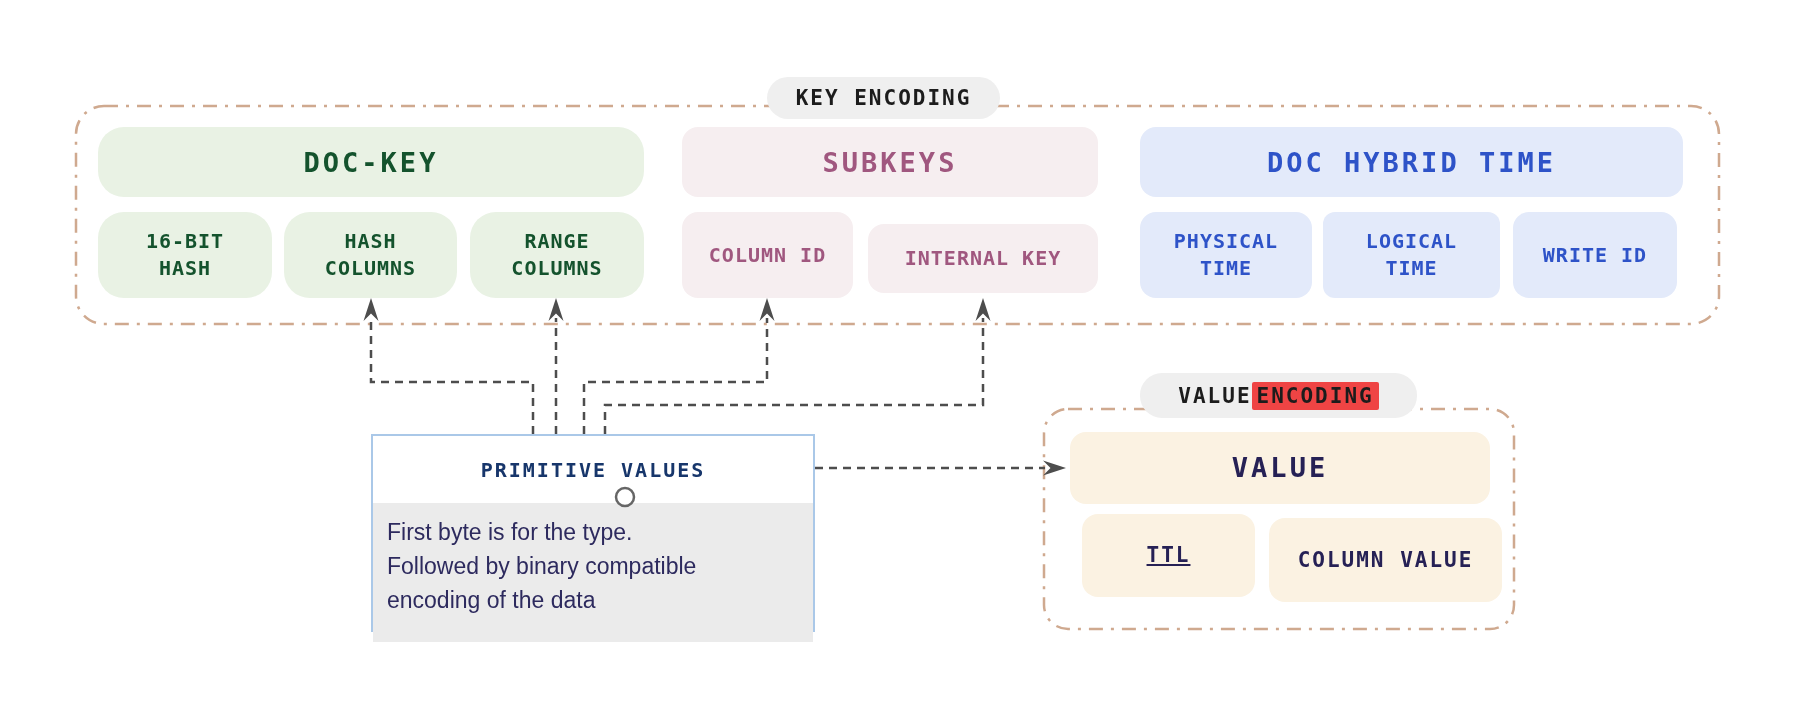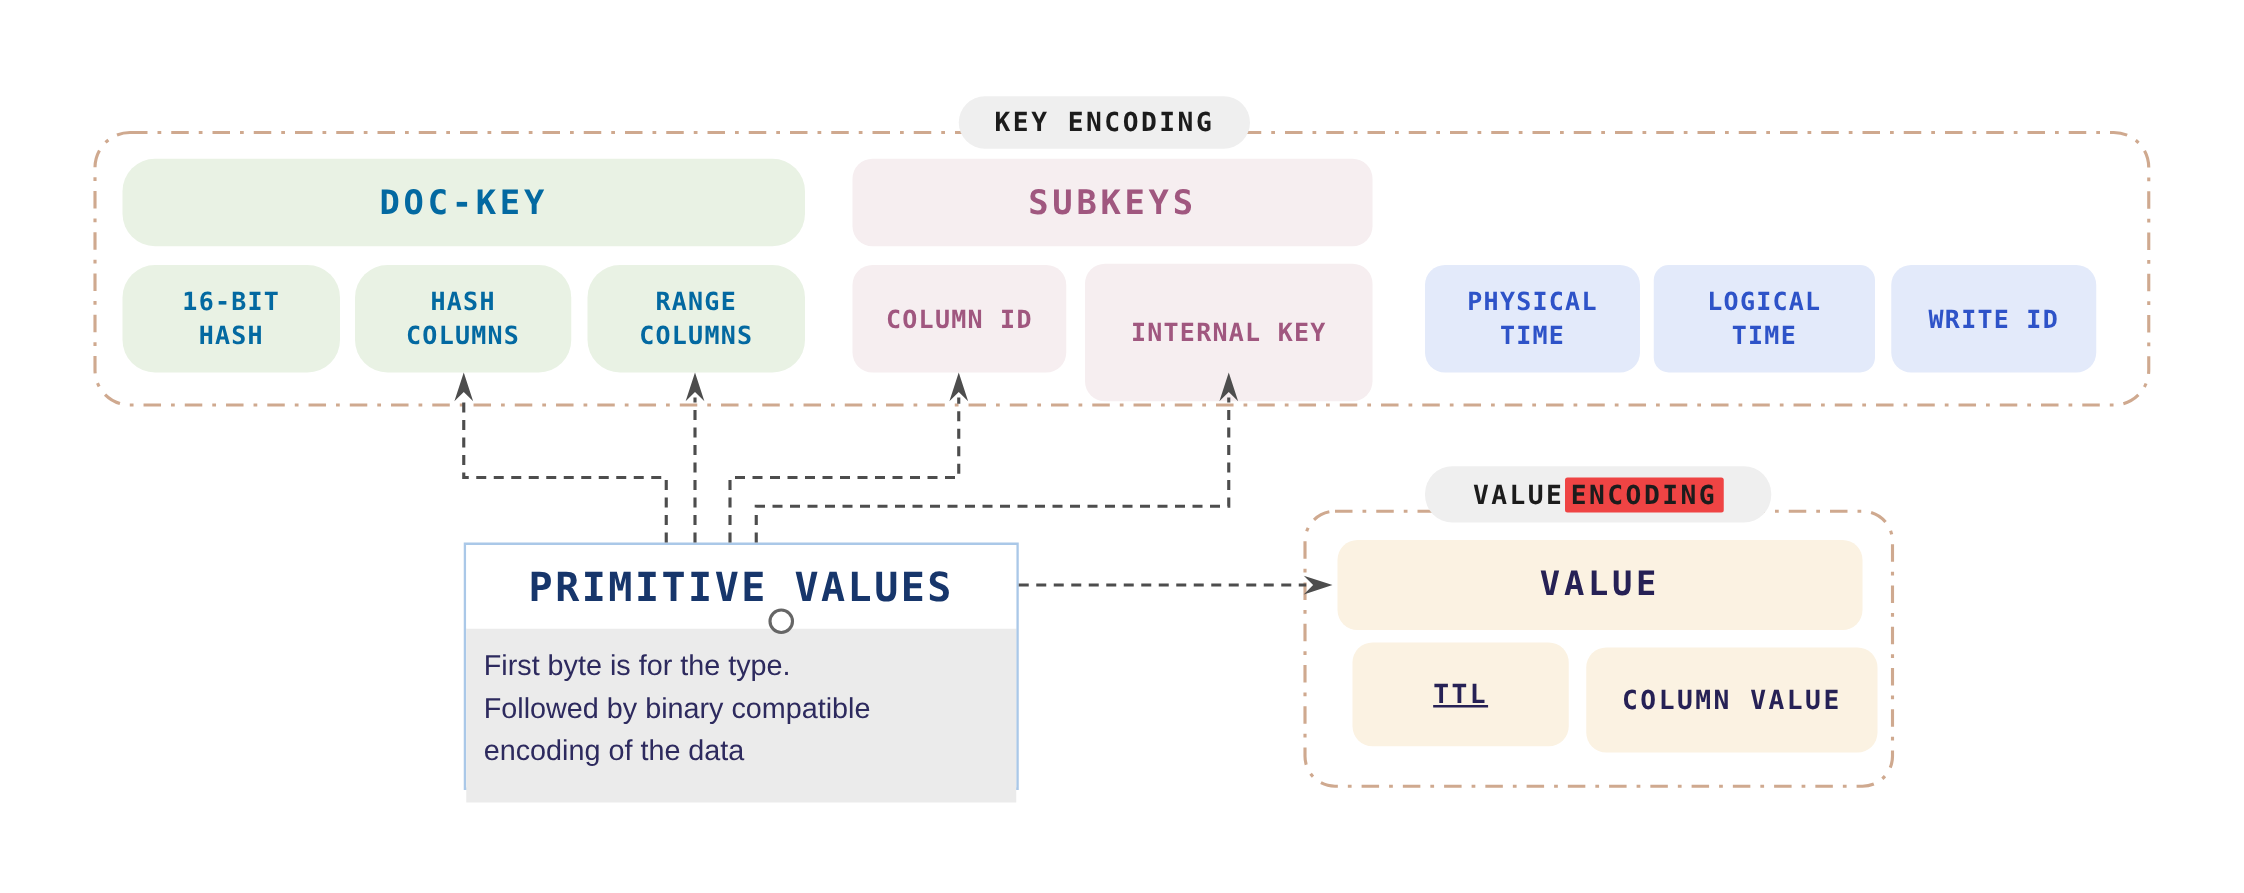--- a/index.html
+++ b/index.html
@@ -7,57 +7,58 @@
           font-family:"DejaVu Sans Mono",monospace;}
   .layer{position:absolute;left:0;top:0;width:1795px;height:714px;pointer-events:none;}
   .abs{position:absolute;box-sizing:border-box;}
   .pill{background:#efefef;border-radius:22px;display:flex;align-items:center;justify-content:center;
         font-weight:bold;font-size:21px;letter-spacing:2px;color:#1c1c1c;white-space:pre;}
   .hl{background:#ef4444;padding:2px 5px;border-radius:2px;}
   .hdr{border-radius:16px;display:flex;align-items:center;justify-content:center;
        font-weight:bold;font-size:27px;letter-spacing:3px;}
   .cell{border-radius:16px;display:flex;align-items:center;justify-content:center;text-align:center;
         font-weight:bold;font-size:20px;letter-spacing:1px;line-height:1.35;white-space:pre-line;}
-  .green{background:#e9f2e4;color:#0369a1;border-radius:26px;}
+  .green{background:#e9f2e4;color:#14532d;border-radius:26px;}
   .pink{background:#f6eef0;color:#a0577f;}
   .blue{background:#e3eafa;color:#2e53c8;}
   .cream{background:#fbf2e2;color:#262155;}
   .node{border:2px solid #aac8e8;background:#ffffff;}
   .node-hdr{display:flex;align-items:center;justify-content:center;height:67px;
-            font-weight:bold;font-size:32px;letter-spacing:2px;color:#17366b;background:#ffffff;}
+            font-weight:bold;font-size:20px;letter-spacing:2px;color:#17366b;background:#ffffff;}
   .node-body{background:#ebebeb;height:127px;padding:12px 14px 0 14px;
              font-family:"Liberation Sans","DejaVu Sans",sans-serif;
              font-size:23px;line-height:34px;color:#2d2a5e;white-space:pre-line;}
   .vbox{font-size:27px;letter-spacing:3px;}
   .sbox{font-size:21px;letter-spacing:2px;margin-left:12px;}
 </style>
 </head>
 <body>
 
 <div class="canvas">
 
   <svg class="layer" width="1795" height="714" viewBox="0 0 1795 714">
     <rect x="76" y="106" width="1643" height="218" rx="28" fill="none" stroke="#cfa98f" stroke-width="2.5" stroke-dasharray="14 8 3 8"></rect>
     <rect x="1044" y="409" width="470" height="220" rx="24" fill="none" stroke="#cfa98f" stroke-width="2.5" stroke-dasharray="14 8 3 8"></rect>
   </svg>
 
   <div class="abs pill" style="left:767px;top:77px;width:233px;height:42px;">KEY ENCODING</div>
 
   <div class="abs hdr green" style="left:98px;top:127px;width:546px;height:70px;">DOC-KEY</div>
   <div class="abs hdr pink" style="left:682px;top:127px;width:416px;height:70px;">SUBKEYS</div>
+  <div class="abs hdr blue" style="left:1140px;top:127px;width:543px;height:70px;">DOC HYBRID TIME</div>
 
   <div class="abs cell green" style="left:98px;top:212px;width:174px;height:86px;">16-BIT
 HASH</div>
   <div class="abs cell green" style="left:284px;top:212px;width:173px;height:86px;">HASH
 COLUMNS</div>
   <div class="abs cell green" style="left:470px;top:212px;width:174px;height:86px;">RANGE
 COLUMNS</div>
 
   <div class="abs cell pink" style="left:682px;top:212px;width:171px;height:86px;">COLUMN ID</div>
-  <div class="abs cell pink" style="left:868px;top:211px;width:230px;height:110px;">INTERNAL KEY</div>
+  <div class="abs cell pink" style="left:868px;top:224px;width:230px;height:69px;">INTERNAL KEY</div>
 
   <div class="abs cell blue" style="left:1140px;top:212px;width:172px;height:86px;">PHYSICAL
 TIME</div>
   <div class="abs cell blue" style="left:1323px;top:212px;width:177px;height:86px;border-radius:12px;">LOGICAL
 TIME</div>
   <div class="abs cell blue" style="left:1513px;top:212px;width:164px;height:86px;">WRITE ID</div>
 
   <div class="abs node" style="left:371px;top:434px;width:444px;height:198px;">
     <div class="node-hdr">PRIMITIVE VALUES</div>
     <div class="node-body">First byte is for the type.

